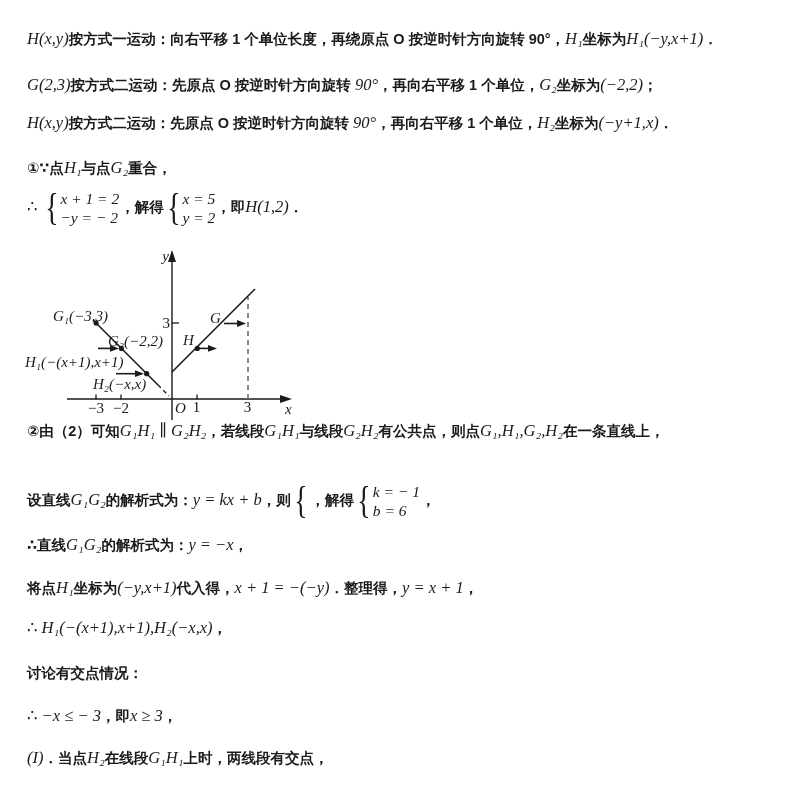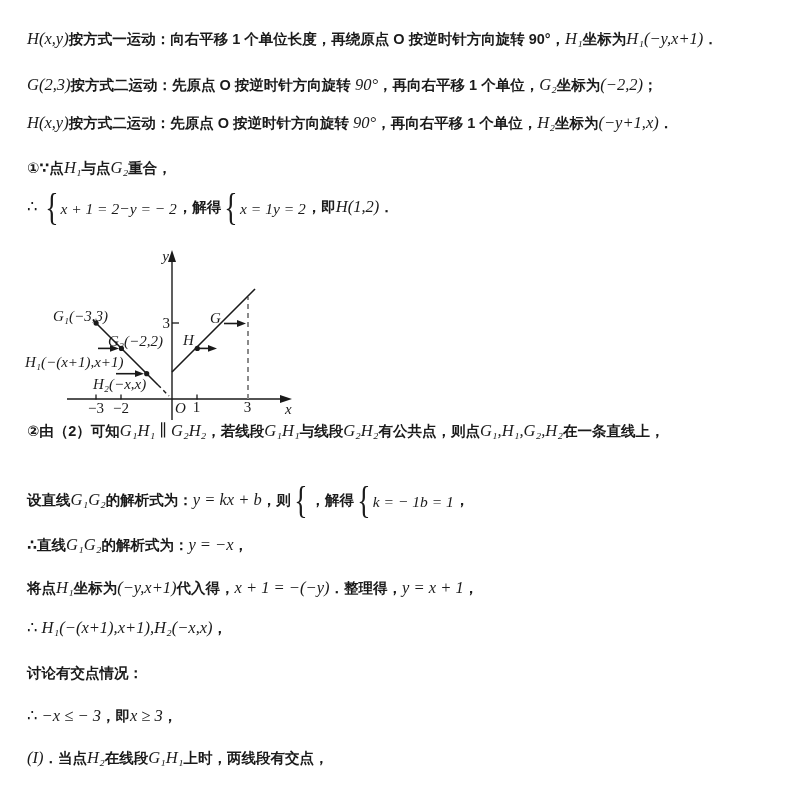--- a/index.html
+++ b/index.html
@@ -33,21 +33,21 @@
     margin:0 1px;
   }
   .sys .brace {
     font-family:"Liberation Serif","DejaVu Serif",serif;
     font-style:normal;
     font-size:37px;
     line-height:38px;
     transform:scaleX(0.75);
     display:inline-block;
   }
-  .sys .rows { display:inline-flex; flex-direction:row; }
+  .sys .rows { display:inline-flex; flex-direction:column; }
   .sys .row {
     display:block;
     font-family:"Liberation Serif","DejaVu Serif","DejaVu Sans",serif;
     font-style:italic;
     font-size:15.5px;
     line-height:19px;
   }
   .figure { position:absolute; left:20px; top:246px; }
   .fm {  
     font-family:"Liberation Serif","DejaVu Serif","DejaVu Sans",serif;
@@ -74,32 +74,32 @@
       <div class="line" style="top: 158px; text-align: right;"><span class="cn">①∵点</span><span class="m">H₁</span><span class="cn">与点</span><span class="m">G₂</span><span class="cn">重合，</span></div>
       <div class="line" style="top: 189px;"><span class="m">∴ </span><span class="sys">
           <span class="brace">{</span>
           <span class="rows">
             <span class="row">x + 1 = 2</span>
             <span class="row">−y = − 2</span>
           </span>
         </span><span class="cn">，解得</span><span class="sys">
           <span class="brace">{</span>
           <span class="rows">
-            <span class="row">x = 1</span>
+            <span class="row">x = 5</span>
             <span class="row">y = 2</span>
           </span>
         </span><span class="cn">，即</span><span class="m">H(1,2)</span><span class="cn">．</span></div>
       <div class="line" style="top: 421px;"><span class="cn">②由（2）可知</span><span class="m">G₁H₁ ∥ G₂H₂</span><span class="cn">，若线段</span><span class="m">G₁H₁</span><span class="cn">与线段</span><span class="m">G₂H₂</span><span class="cn">有公共点，则点</span><span class="m">G₁,H₁,G₂,H₂</span><span class="cn">在一条直线上，</span></div>
       <div class="line" style="top: 482px;"><span class="cn">设直线</span><span class="m">G₁G₂</span><span class="cn">的解析式为：</span><span class="m">y = kx + b</span><span class="cn">，则</span><span class="sys">
           <span class="brace">{</span>
         </span><span class="cn">，解得</span><span class="sys">
           <span class="brace">{</span>
           <span class="rows">
             <span class="row">k = − 1</span>
-            <span class="row">b = 1</span>
+            <span class="row">b = 6</span>
           </span>
         </span><span class="cn">，</span></div>
       <div class="line" style="top: 535px; text-align: right;"><span class="cn">∴直线</span><span class="m">G₁G₂</span><span class="cn">的解析式为：</span><span class="m">y = −x</span><span class="cn">，</span></div>
       <div class="line" style="top: 578px;"><span class="cn">将点</span><span class="m">H₁</span><span class="cn">坐标为</span><span class="m">(−y,x+1)</span><span class="cn">代入得，</span><span class="m">x + 1 = −(−y)</span><span class="cn">．整理得，</span><span class="m">y = x + 1</span><span class="cn">，</span></div>
       <div class="line" style="top: 618px;"><span class="m">∴ H₁(−(x+1),x+1),H₂(−x,x)</span><span class="cn">，</span></div>
       <div class="line" style="top: 664px;"><span class="cn">讨论有交点情况：</span></div>
       <div class="line" style="top: 748px;"><span class="m">(I)</span><span class="cn">．当点</span><span class="m">H₂</span><span class="cn">在线段</span><span class="m">G₁H₁</span><span class="cn">上时，两线段有交点，</span></div>
       <div class="line" style="top: 706px;"><span class="m">∴ −x ≤ − 3</span><span class="cn">，即</span><span class="m">x ≥ 3</span><span class="cn">，</span></div>
     </div>
 

